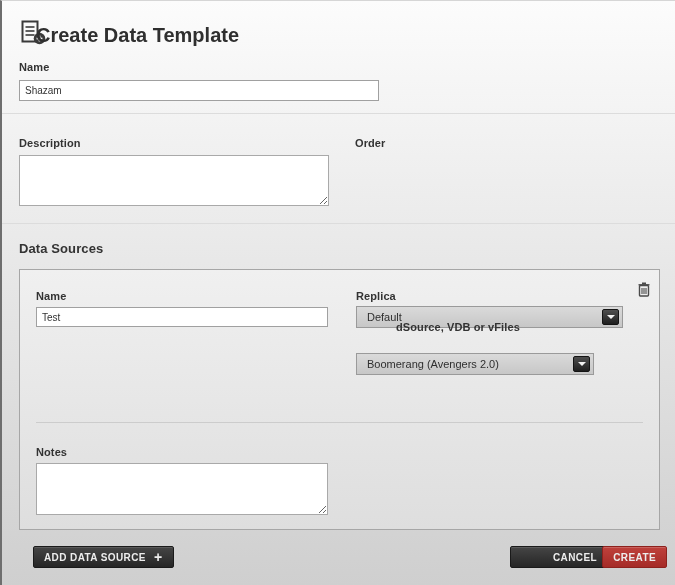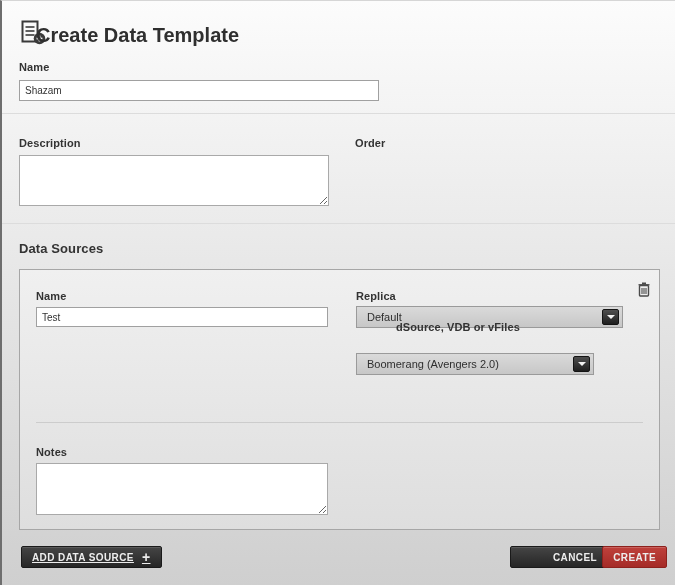--- a/index.html
+++ b/index.html
@@ -195,21 +195,21 @@
           <span class="tri"></span>
         </span>
     </div>
 
     <div class="divider-in" style="top:152px;"></div>
 
     <div class="lbl abs" style="left:16px; top:176px;">Notes</div>
     <textarea class="box" style="left: 16px; top: 193px; width: 292px; height: 52px;"></textarea>
   </div>
 
-  <div class="btn btn-dark" style="left:19px;text-decoration:underline;">
+  <div class="btn btn-dark" style="left:31px;">
     <span>ADD DATA SOURCE</span>
     <span class="plus-glyph">+</span>
   </div>
 
   <div class="btn btn-dark" style="right:67px;padding-left:42px;">
     <span>CANCEL</span>
   </div>
 
   <div class="btn btn-red" style="right:8px;">
     <span>CREATE</span>

